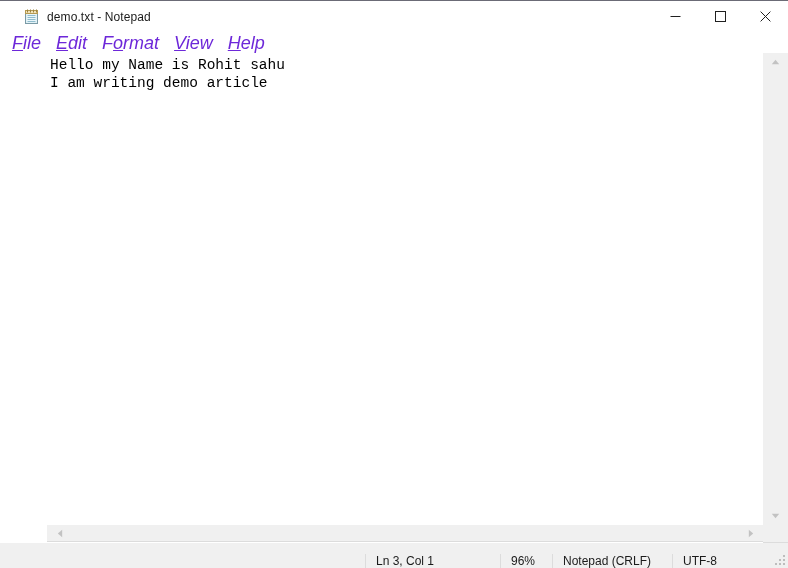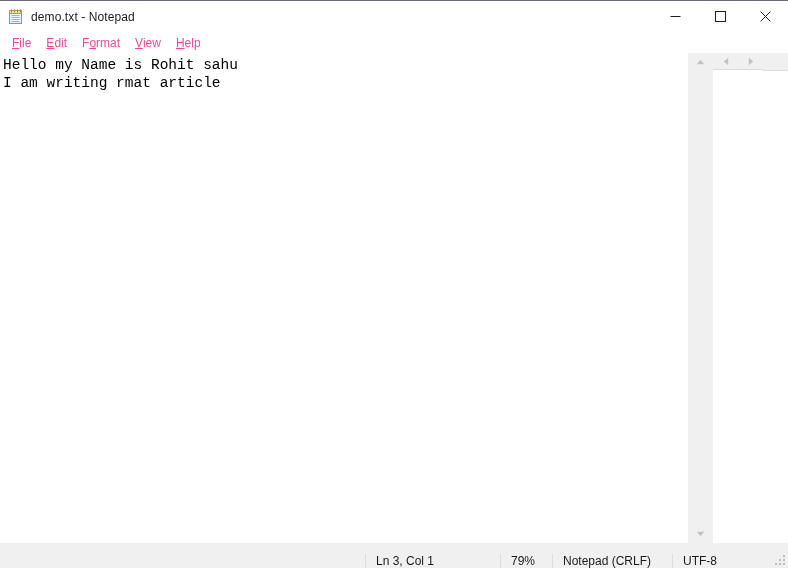--- a/index.html
+++ b/index.html
@@ -39,20 +39,21 @@
     flex: 0 0 auto;
     background: #ffffff;
     display: flex;
     align-items: center;
   }
   .title-left {
     display: flex;
     align-items: center;
     padding-left: 8px;
     height: 100%;
+    margin-left: 16px;
   }
   .app-icon {
     width: 16px;
     height: 16px;
     position: relative;
     flex: 0 0 auto;
     margin-right: 7px;
   }
   .title-text {
     font-size: 12px;
@@ -84,36 +85,38 @@
   .menubar {
     height: 21px;
     flex: 0 0 auto;
     background: #ffffff;
     display: flex;
     align-items: center;
     padding-left: 5px;
     box-sizing: border-box;
   }
   .menu-item {
-    font-size: 12px;
-    color: #ec4899;
+    font-size: 18px;
+    color: #6d28d9;
     padding: 2px 8px 2px 7px;
     line-height: 1;
     white-space: nowrap;
     cursor: default;
+    font-style: italic;
   }
   .menu-item .ak { text-decoration: underline; }
 
   
   .editor-region {
     flex: 1 1 auto;
     position: relative;
     display: flex;
-    flex-direction: row;
+    flex-direction: column;
     min-height: 0;
+    padding-left: 47px;
   }
   .editor-row {
     flex: 1 1 auto;
     display: flex;
     min-height: 0;
   }
   .textarea {
     flex: 1 1 auto;
     background: #ffffff;
     overflow: hidden;
@@ -276,21 +279,21 @@
     <div class="menu-item">F<span class="ak">o</span>rmat</div>
     <div class="menu-item"><span class="ak">V</span>iew</div>
     <div class="menu-item"><span class="ak">H</span>elp</div>
   </div>
 
   <div class="editor-region">
 
     <div class="editor-row">
       <div class="textarea">
         <div class="textline">Hello my Name is Rohit sahu</div>
-        <div class="textline">I am writing rmat article</div>
+        <div class="textline">I am writing demo article</div>
       </div>
 
       <div class="vscroll">
         <div class="sb-arrow" style="height:18px;">
           <svg width="9" height="6" viewBox="0 0 9 6">
             <path d="M4.5 0.8 L8.2 5.2 L0.8 5.2 Z" fill="#c2c2c2"></path>
           </svg>
         </div>
         <div class="sb-arrow" style="height:18px;">
           <svg width="9" height="6" viewBox="0 0 9 6">
@@ -314,21 +317,21 @@
         </div>
       </div>
       <div class="corner-box"></div>
     </div>
 
   </div>
 
   <div class="statusbar">
     <div class="status-spacer"></div>
     <div class="status-cell cell-ln">Ln 3, Col 1</div>
-    <div class="status-cell cell-zoom">79%</div>
+    <div class="status-cell cell-zoom">96%</div>
     <div class="status-cell cell-eol">Notepad (CRLF)</div>
     <div class="status-cell cell-enc">UTF-8</div>
 
     <div class="grip">
       <i style="right:0px; bottom:0px;"></i>
       <i style="right:4px; bottom:0px;"></i>
       <i style="right:8px; bottom:0px;"></i>
       <i style="right:0px; bottom:4px;"></i>
       <i style="right:4px; bottom:4px;"></i>
       <i style="right:0px; bottom:8px;"></i>

